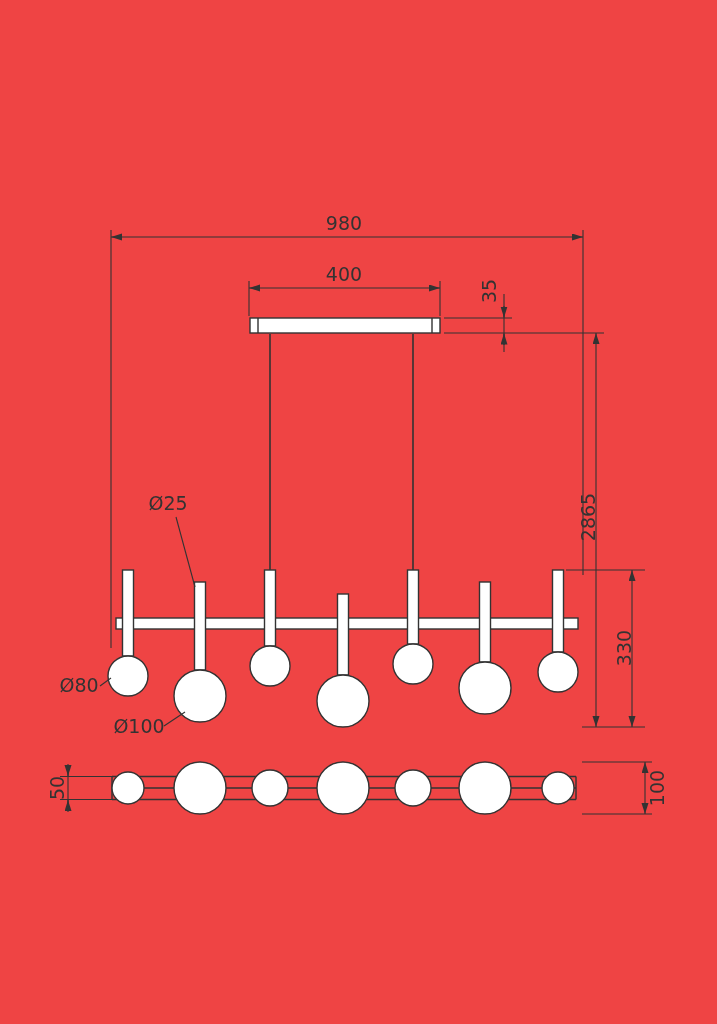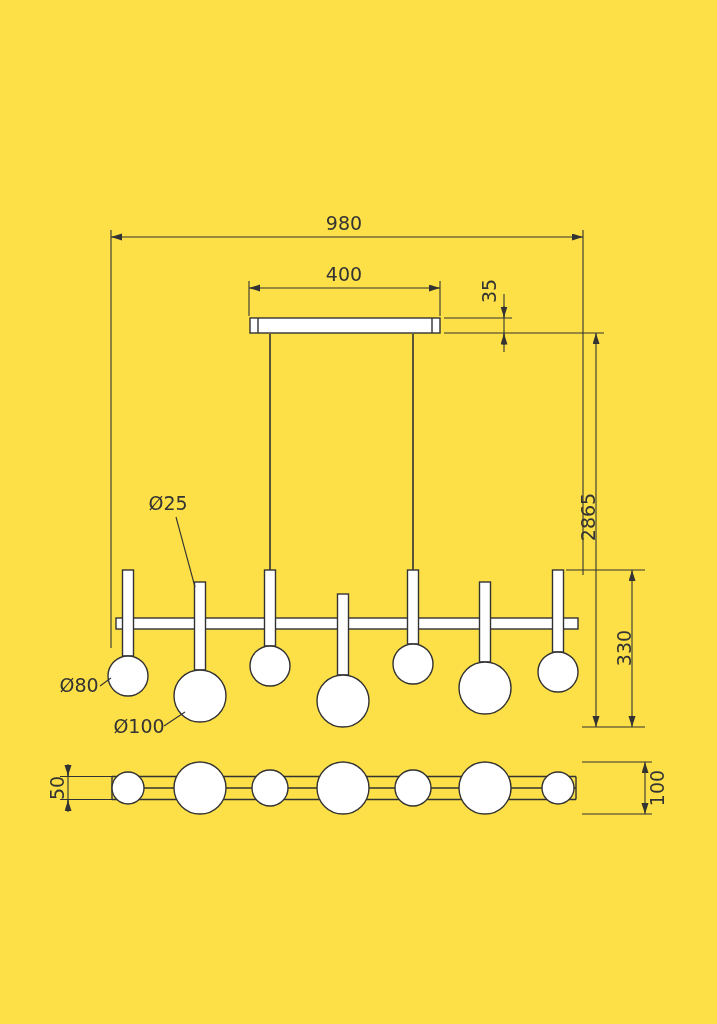--- a/index.html
+++ b/index.html
@@ -1,16 +1,16 @@
 <!DOCTYPE html>
 <html><head>
 <meta charset="utf-8">
 <style>
   html,body{margin:0;padding:0;background:#fff;}
-  .stage{width:717px;height:1024px;background:#fde047;position:relative;overflow:hidden;}
+  .stage{width:717px;height:1024px;background:#ef4444;position:relative;overflow:hidden;}
   svg{display:block;}
   text{font-family:"DejaVu Sans","Liberation Sans",sans-serif;font-size:19px;fill:#333;}
   .obj{stroke:#333;stroke-width:1.4;fill:none;}
   .objf{stroke:#333;stroke-width:1.4;fill:#fff;}
   .dim{stroke:#333;stroke-width:1.1;fill:none;}
   .leader{stroke:#333;stroke-width:1.1;fill:none;}
   .cable{stroke:#333;stroke-width:1.6;fill:none;}
 </style>
 </head>
 <body>

